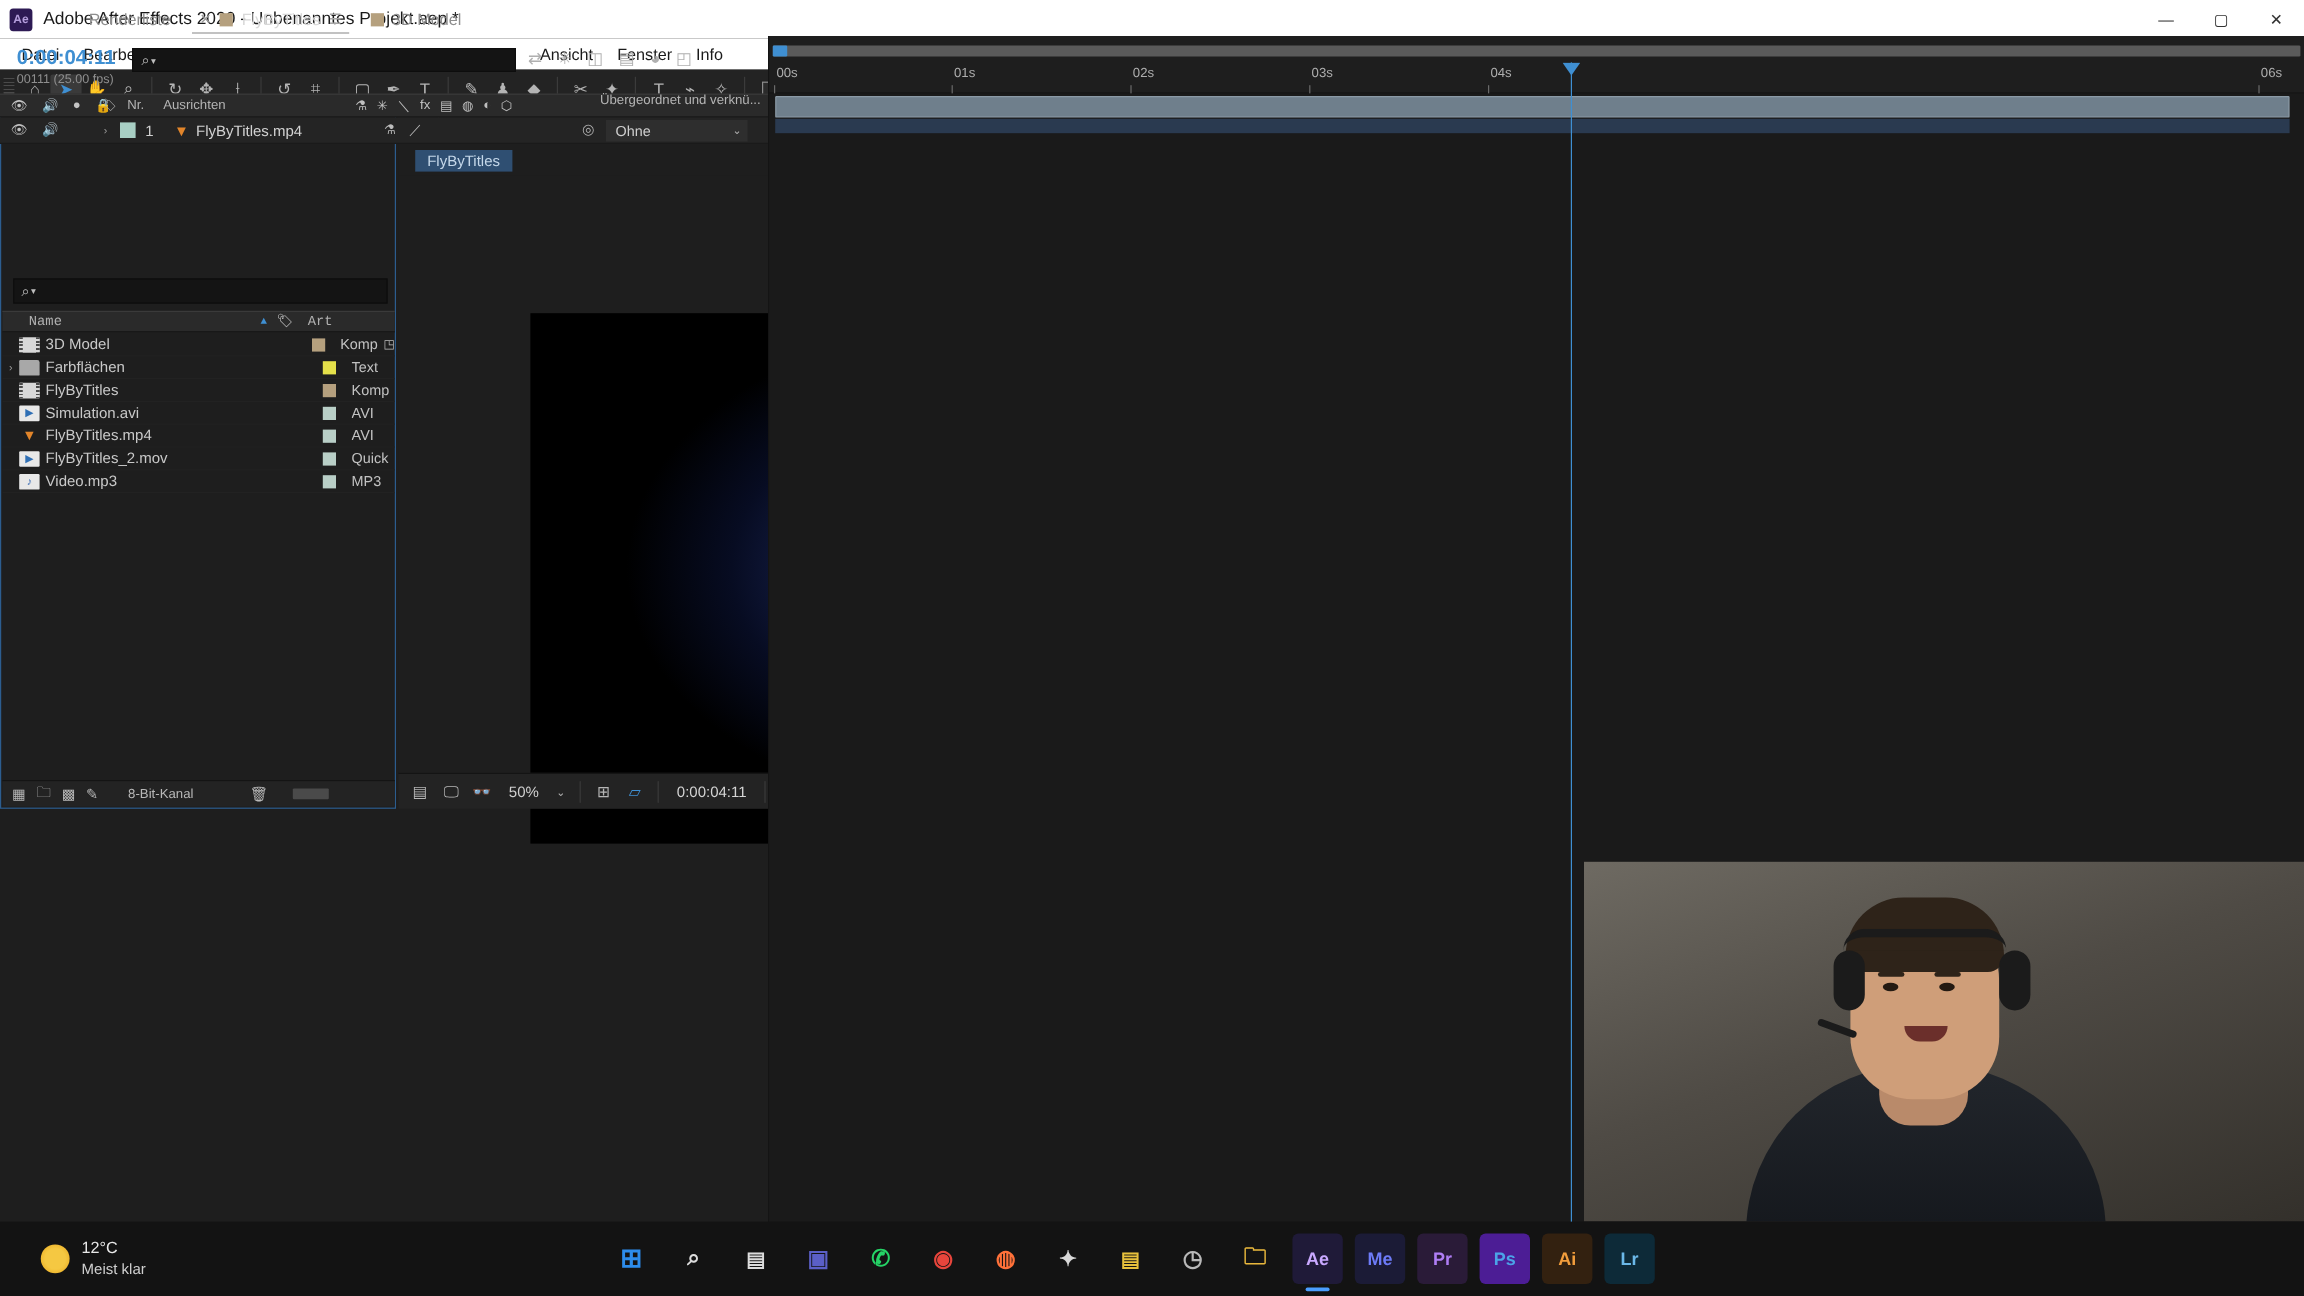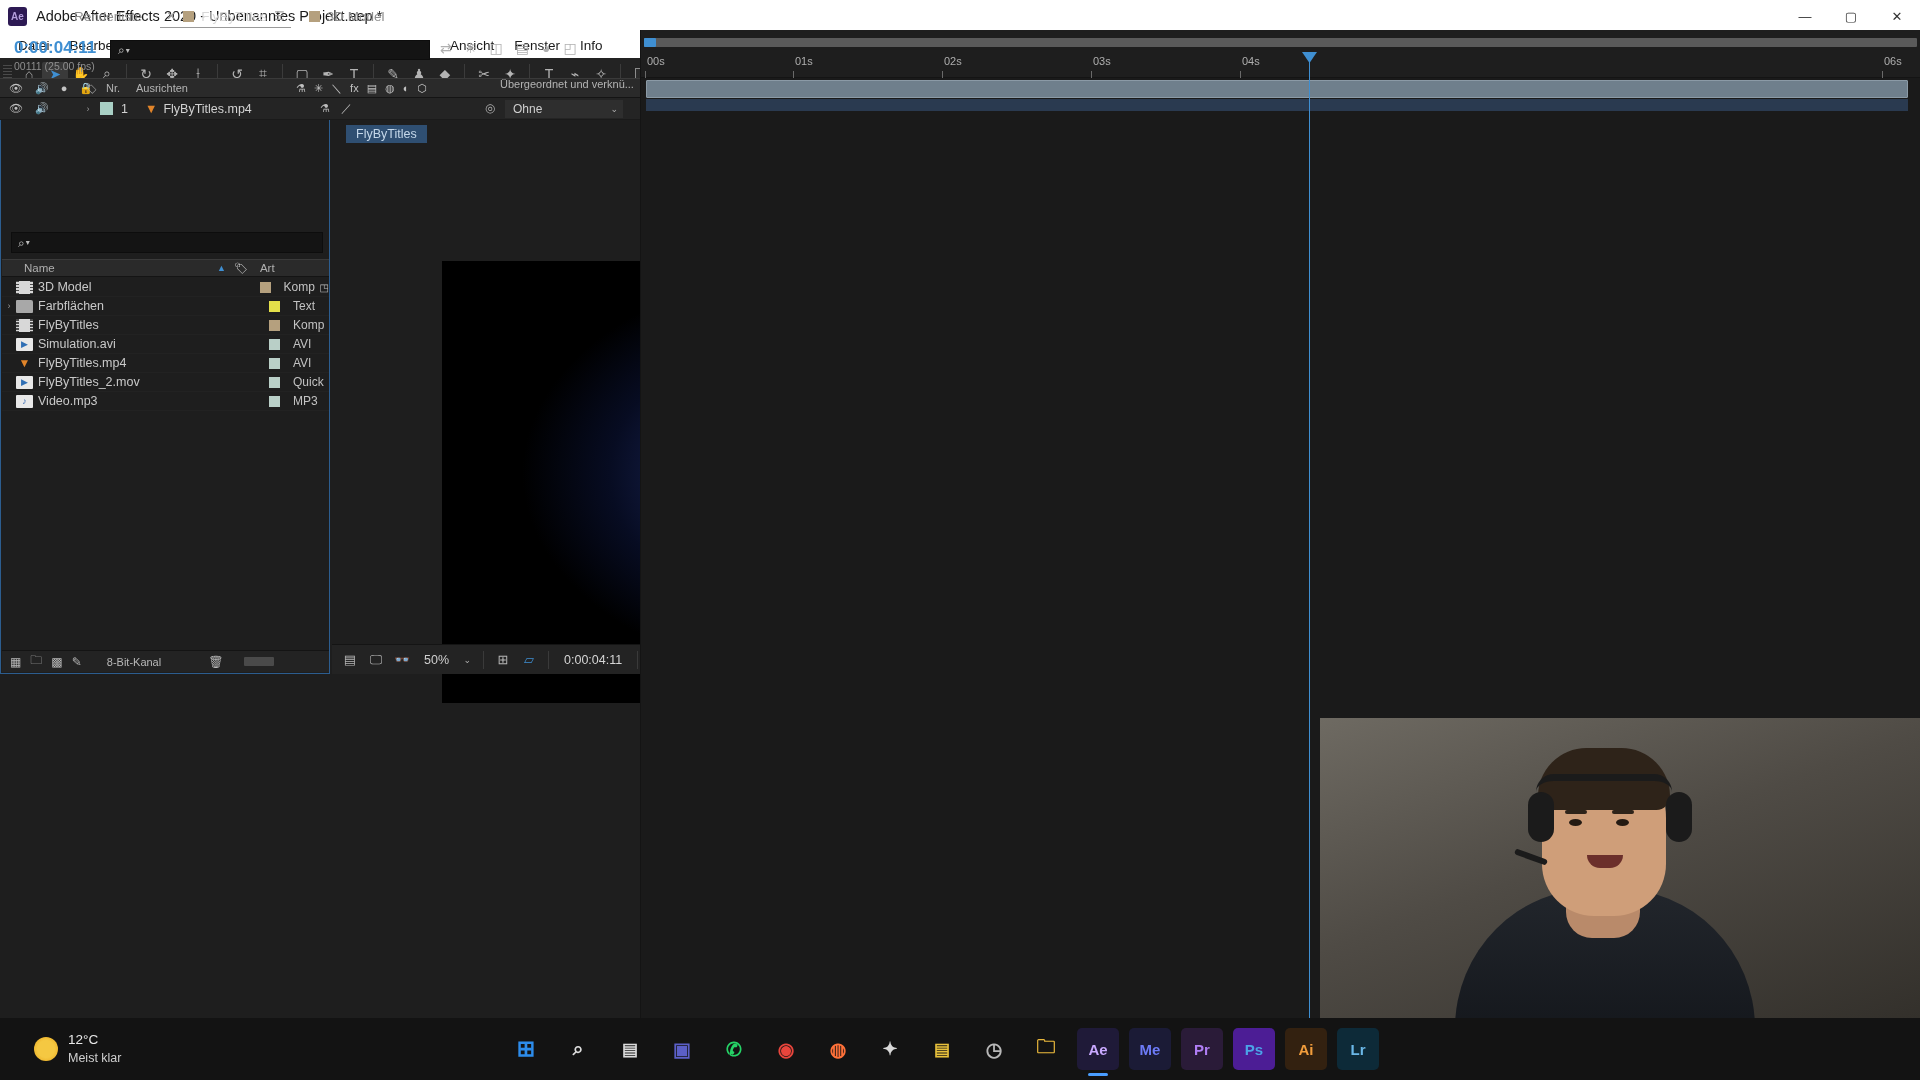--- a/index.html
+++ b/index.html
@@ -75,21 +75,21 @@
   #project-panel { left:0; top:90px; width:330px; height:584px;
     background:#1e1e1e; border:1px solid #2c5d8f; }
   .proj-search {
     position:absolute; left:10px; top:141px; width:312px; height:21px;
     background:#141414; border:1px solid #0d0d0d; display:flex; align-items:center; padding:0 6px;
   }
   .mag { color:#bdbdbd; font-size:12px; }
   .col-head {
     position:absolute; left:1px; top:168px; width:327px; height:18px;
     background:#2a2a2a; border-top:1px solid #3a3a3a; border-bottom:1px solid #141414;
-    display:flex; align-items:center; font-size:11.5px; color:#b0b0b0;
+    display:flex; align-items:center; font-size:11.5px; color:#b0b0b0;font-family:Liberation Mono, monospace;
   }
   .col-head .cname { padding-left:22px; width:215px; }
   .col-head .csort { color:#3f8fd2; font-size:9px; }
   .col-head .ctag { margin-left:8px; font-size:11px; color:#d0d0d0; }
   .col-head .cart { margin-left:12px; }
   .file-row {
     position:absolute; left:1px; width:327px; height:19px;
     display:flex; align-items:center; font-size:12.5px; color:#c9c9c9;
     border-bottom:1px solid #222;
   }

